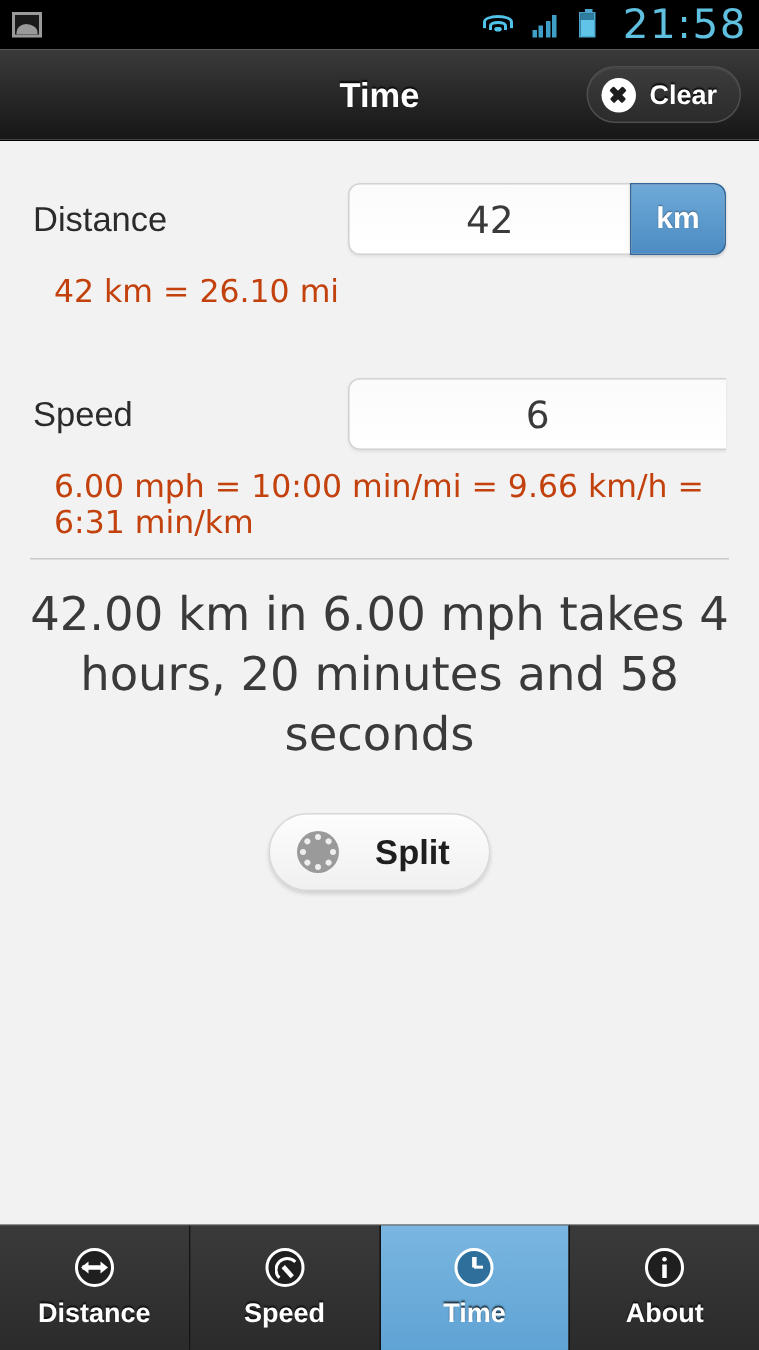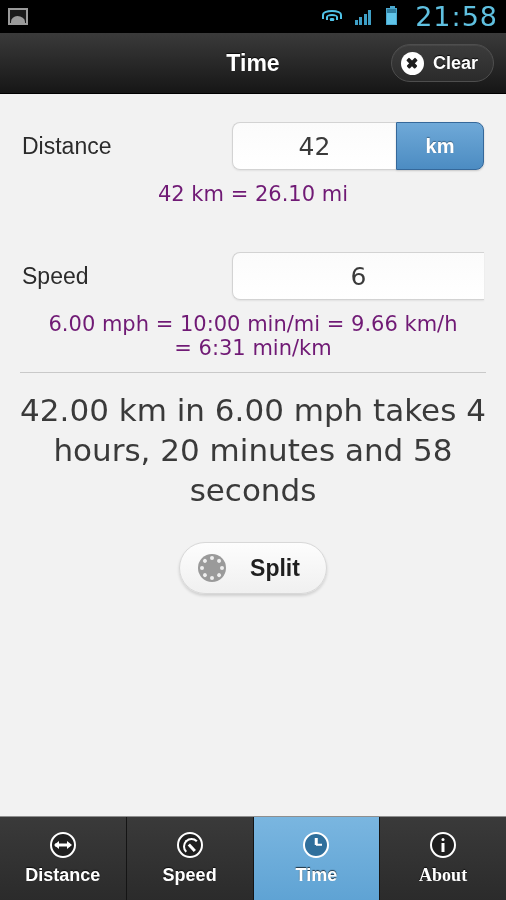--- a/index.html
+++ b/index.html
@@ -116,33 +116,33 @@
     flex:1;
     background:linear-gradient(to bottom,#fbfbfb,#ffffff);
     border:1px solid #d3d3d3; border-right:none;
     border-radius:8px 0 0 8px;
     display:flex; align-items:center; justify-content:center;
     font-size:25px; color:#3a3a3a;
     box-shadow:0 1px 2px rgba(0,0,0,.07);
     font-family:"DejaVu Sans", sans-serif;
   }
   .unit-btn{
-    width:88px;
+    width:64px;
     background:linear-gradient(to bottom,#6fa9d8 0%,#4c8cc2 100%);
     border:1px solid #35689a;
     border-radius:0 8px 8px 0;
     display:flex; align-items:center; justify-content:center;
     color:#fff; font-size:20px; font-weight:bold;
     text-shadow:0 -1px 1px rgba(0,0,0,.35);
     cursor:pointer;
     box-shadow:0 1px 2px rgba(0,0,0,.18);
   }
   .conversion{
-    text-align:center; color:#701a75; font-size:21px;
-    line-height:1.15; padding:6px 48px 0;
+    color:#c2410c; font-size:21px;
+    line-height:1.15; padding:6px 36px 0;
     font-family:"DejaVu Sans", sans-serif;
   }
   .spacer-sm{ height:40px; }
   .divider{
     height:1px; background:#c9c9c9; margin:12px 20px 0;
   }
   .result{
     text-align:center; font-size:31px; color:#3a3a3a;
     line-height:1.28; padding:18px 16px 0;
     font-family:"DejaVu Sans", sans-serif;
@@ -176,21 +176,21 @@
     border-top:1px solid #8f8f8f;
   }
   .tab{
     flex:1;
     display:flex; flex-direction:column; align-items:center; justify-content:center;
     gap:7px;
     background:linear-gradient(to bottom,#3a3a3a,#2b2b2b);
     border-right:1px solid #141414;
     cursor:pointer;
   }
-  .tab:last-child{ border-right:none;font-family:Liberation Serif, serif; }
+  .tab:last-child{ border-right:none; }
   .tab.active{
     background:linear-gradient(to bottom,#7ab6e0,#5fa3d4);
     border-right:1px solid #141414;
   }
   .tab-label{
     color:#fff; font-size:18px; font-weight:bold;
     text-shadow:0 -1px 1px rgba(0,0,0,.7);
   }
   .tab-icon{
     width:26px; height:26px; border-radius:50%;

